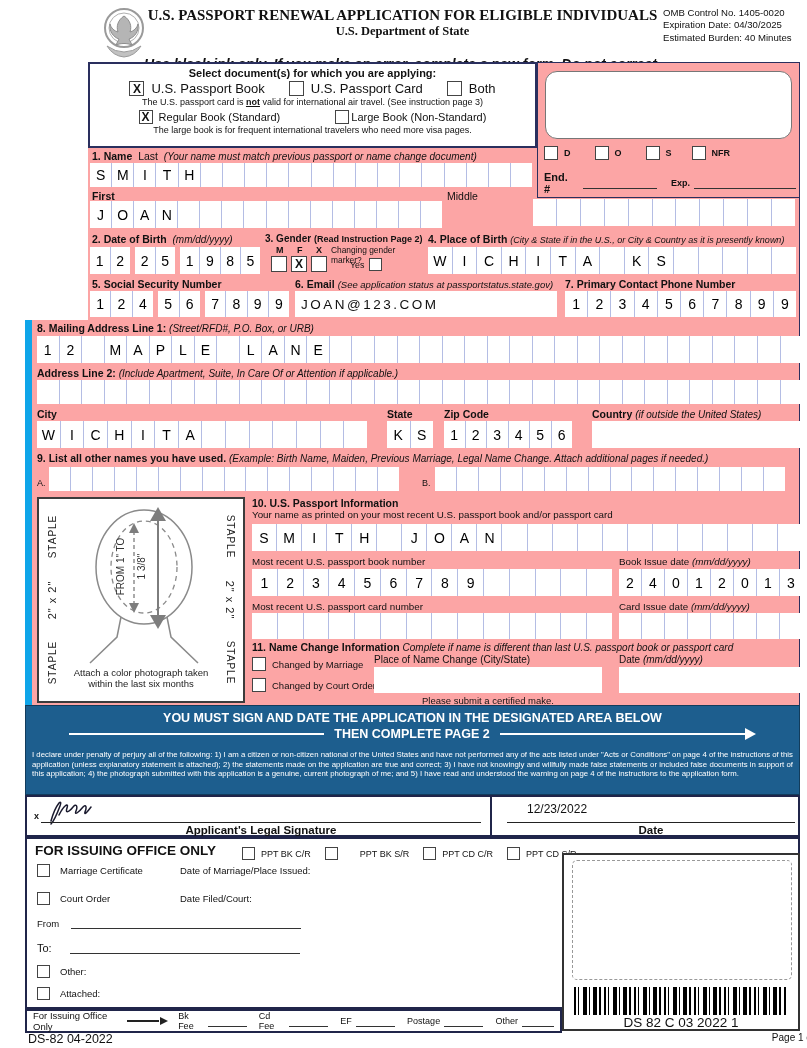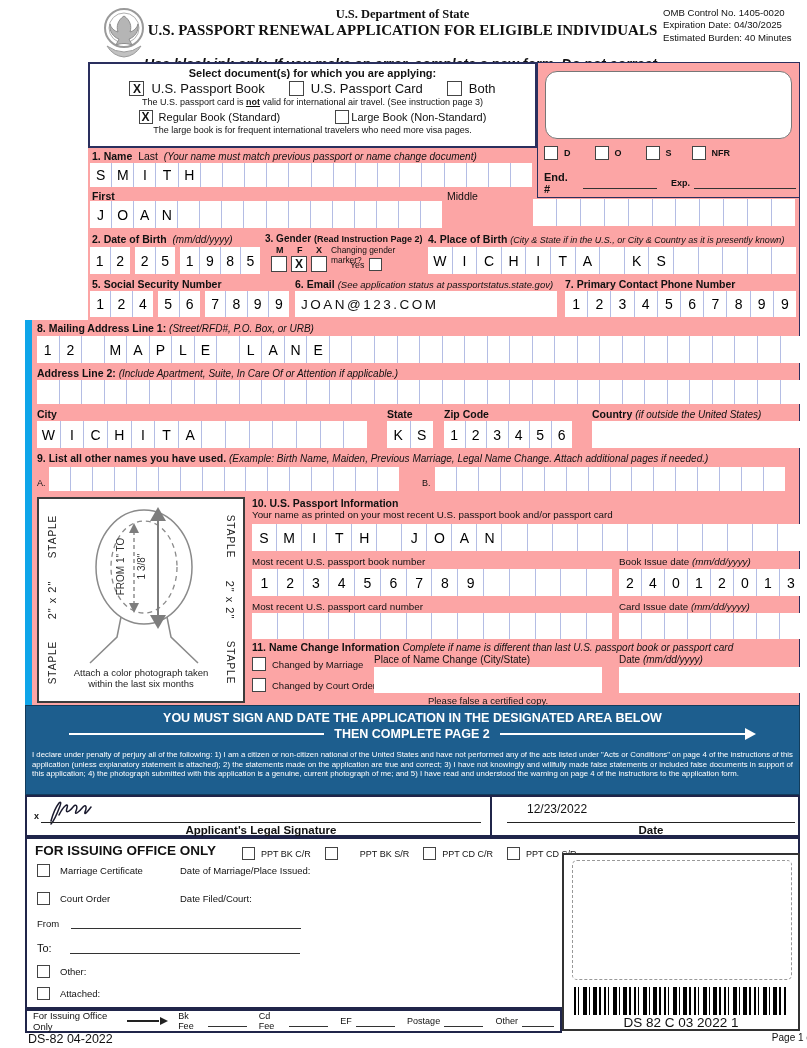--- a/index.html
+++ b/index.html
@@ -30,22 +30,22 @@
 
   <div class="abs" style="left:95px;top:4px;width:58px;height:56px">
     <svg width="58" height="56" viewBox="0 0 58 56">
       <circle cx="29" cy="24" r="19" fill="none" stroke="#9a9a9a" stroke-width="2"></circle>
       <circle cx="29" cy="24" r="15" fill="none" stroke="#b0b0b0" stroke-width="1"></circle>
       <path d="M29,12 C23,16 21,22 23,28 C19,27 16,24 15,20 C14,27 18,33 24,35 L21,41 C26,39 32,39 37,41 L34,35 C40,33 44,27 43,20 C42,24 39,27 35,28 C37,22 35,16 29,12 Z" fill="#b5b5b5" stroke="#8d8d8d" stroke-width="1"></path>
       <path d="M12,42 Q29,54 46,42 Q40,52 29,53 Q18,52 12,42 Z" fill="#c2c2c2" stroke="#9a9a9a" stroke-width="1"></path>
     </svg>
   </div>
   <div class="abs" style="left:140px;top:7px;width:525px;text-align:center">
+    <div class="serif nw" style="font-size:15px">U.S. PASSPORT RENEWAL APPLICATION FOR ELIGIBLE INDIVIDUALS</div>
     <div class="serif nw" style="font-size:12.5px">U.S. Department of State</div>
-    <div class="serif nw" style="font-size:15px">U.S. PASSPORT RENEWAL APPLICATION FOR ELIGIBLE INDIVIDUALS</div>
     <div class="bold it nw" style="font-size:14px;margin-top:17px"><span>Use </span><span style="text-decoration:underline">black ink</span><span> only. If you make an error, complete a new form. Do not correct.</span></div>
   </div>
   <div class="abs" style="left:663px;top:7px;width:142px;font-size:9.6px;line-height:1.3">
     <div class="nw">OMB Control No. 1405-0020</div>
     <div class="nw">Expiration Date: 04/30/2025</div>
     <div class="nw">Estimated Burden: 40 Minutes</div>
   </div>
 
   <div class="abs lav" style="left:88px;top:148px;width:712px;height:172px;border-right:1px solid #2a2f5e">
     <div class="abs hdr" style="left:4px;top:2px">
@@ -511,21 +511,21 @@
         <span style="font-size:9.5px">Changed by Marriage</span>
       </div>
       <div class="abs row" style="left:5px;top:183px;gap:6px">
         <span class="cb" style="width:14px;height:14px"></span>
         <span style="font-size:9.5px">Changed by Court Order</span>
       </div>
       <div class="abs" style="left:127px;top:159px;font-size:10px">Place of Name Change (City/State)</div>
       <div class="abs wbox" style="left:127px;top:172px;width:228px;height:26px"></div>
       <div class="abs" style="left:372px;top:159px;font-size:10px"><span>Date</span> <span class="hint">(mm/dd/yyyy)</span></div>
       <div class="abs wbox" style="left:372px;top:172px;width:183px;height:26px"></div>
-      <div class="abs" style="left:127px;top:200px;width:228px;text-align:center;font-size:9.5px">Please false a certified copy.</div>
+      <div class="abs" style="left:127px;top:200px;width:228px;text-align:center;font-size:9.5px">Please submit a certified make.</div>
     </div>
   </div>
 
   <div class="abs" style="left:25px;top:705px;width:775px;height:90px;background:#1d5e8e;border:1px solid #123c5c;color:#fff">
     <div class="bold" style="text-align:center;font-size:12.5px;margin-top:5px">YOU MUST SIGN AND DATE THE APPLICATION IN THE DESIGNATED AREA BELOW</div>
     <div class="row" style="justify-content:center;gap:10px;margin-top:2px">
       <span class="hline" style="width:255px"></span>
       <span class="bold" style="font-size:12.5px">THEN COMPLETE PAGE 2</span>
       <span class="hline" style="width:245px"></span>
       <span style="width:0;height:0;border-left:11px solid #fff;border-top:6px solid transparent;border-bottom:6px solid transparent;margin-left:-10px"></span>

